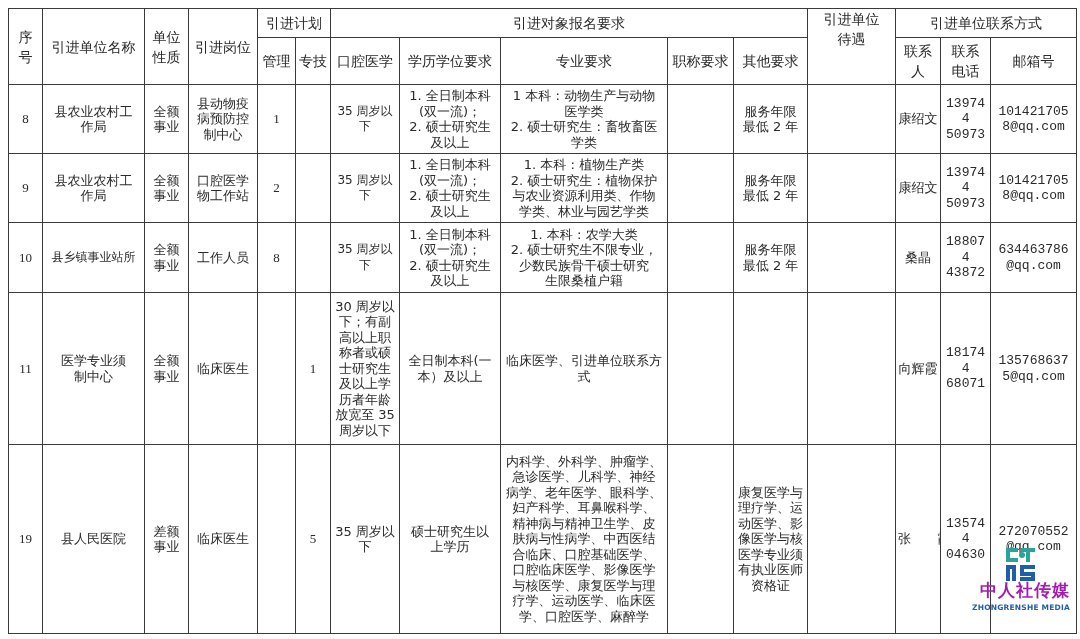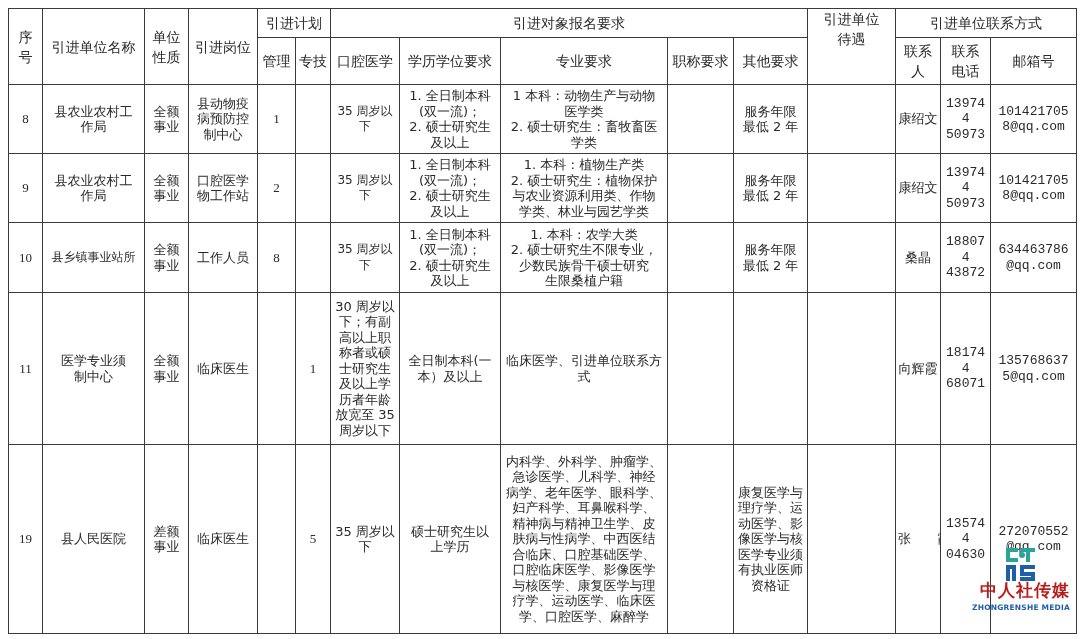--- a/index.html
+++ b/index.html
@@ -11,21 +11,21 @@
       font-size: 13px; line-height: 15.5px; text-align: center; vertical-align: middle;
       word-break: break-all; overflow: hidden; }
   table.recruit th { font-size: 14px; line-height: 20px; }
   td.left { text-align: left; padding-left: 3px; }
   td.mono { font-family: "Liberation Mono", "DejaVu Sans Mono", monospace; font-size: 13px; line-height: 17px; }
   td.ser-num { font-family: "Liberation Serif", "DejaVu Serif", serif; font-size: 15px; line-height: 18px; }
   .pre { white-space: pre-line; }
   .watermark { position: absolute; left: 966px; top: 545px; width: 110px; height: 90px; pointer-events: none; }
   .wm-logo { position: absolute; left: 38px; top: 0; width: 34px; height: 38px; }
   .wm-cn { position: absolute; left: 4px; top: 34px; width: 110px; text-align: center; font-size: 17px;
-           font-weight: bold; color: #b91c1c; letter-spacing: 1px; }
+           font-weight: bold; color: #a21caf; letter-spacing: 1px; }
   .wm-en { position: absolute; left: 0; top: 58px; width: 110px; text-align: center; font-size: 7.5px;
            font-weight: bold; color: #1f5fa8; letter-spacing: 0.2px; }
 </style>
 </head>
 <body>
 
 <table class="recruit">
   <colgroup>
     <col style="width:34px">
       <col style="width:102px">

